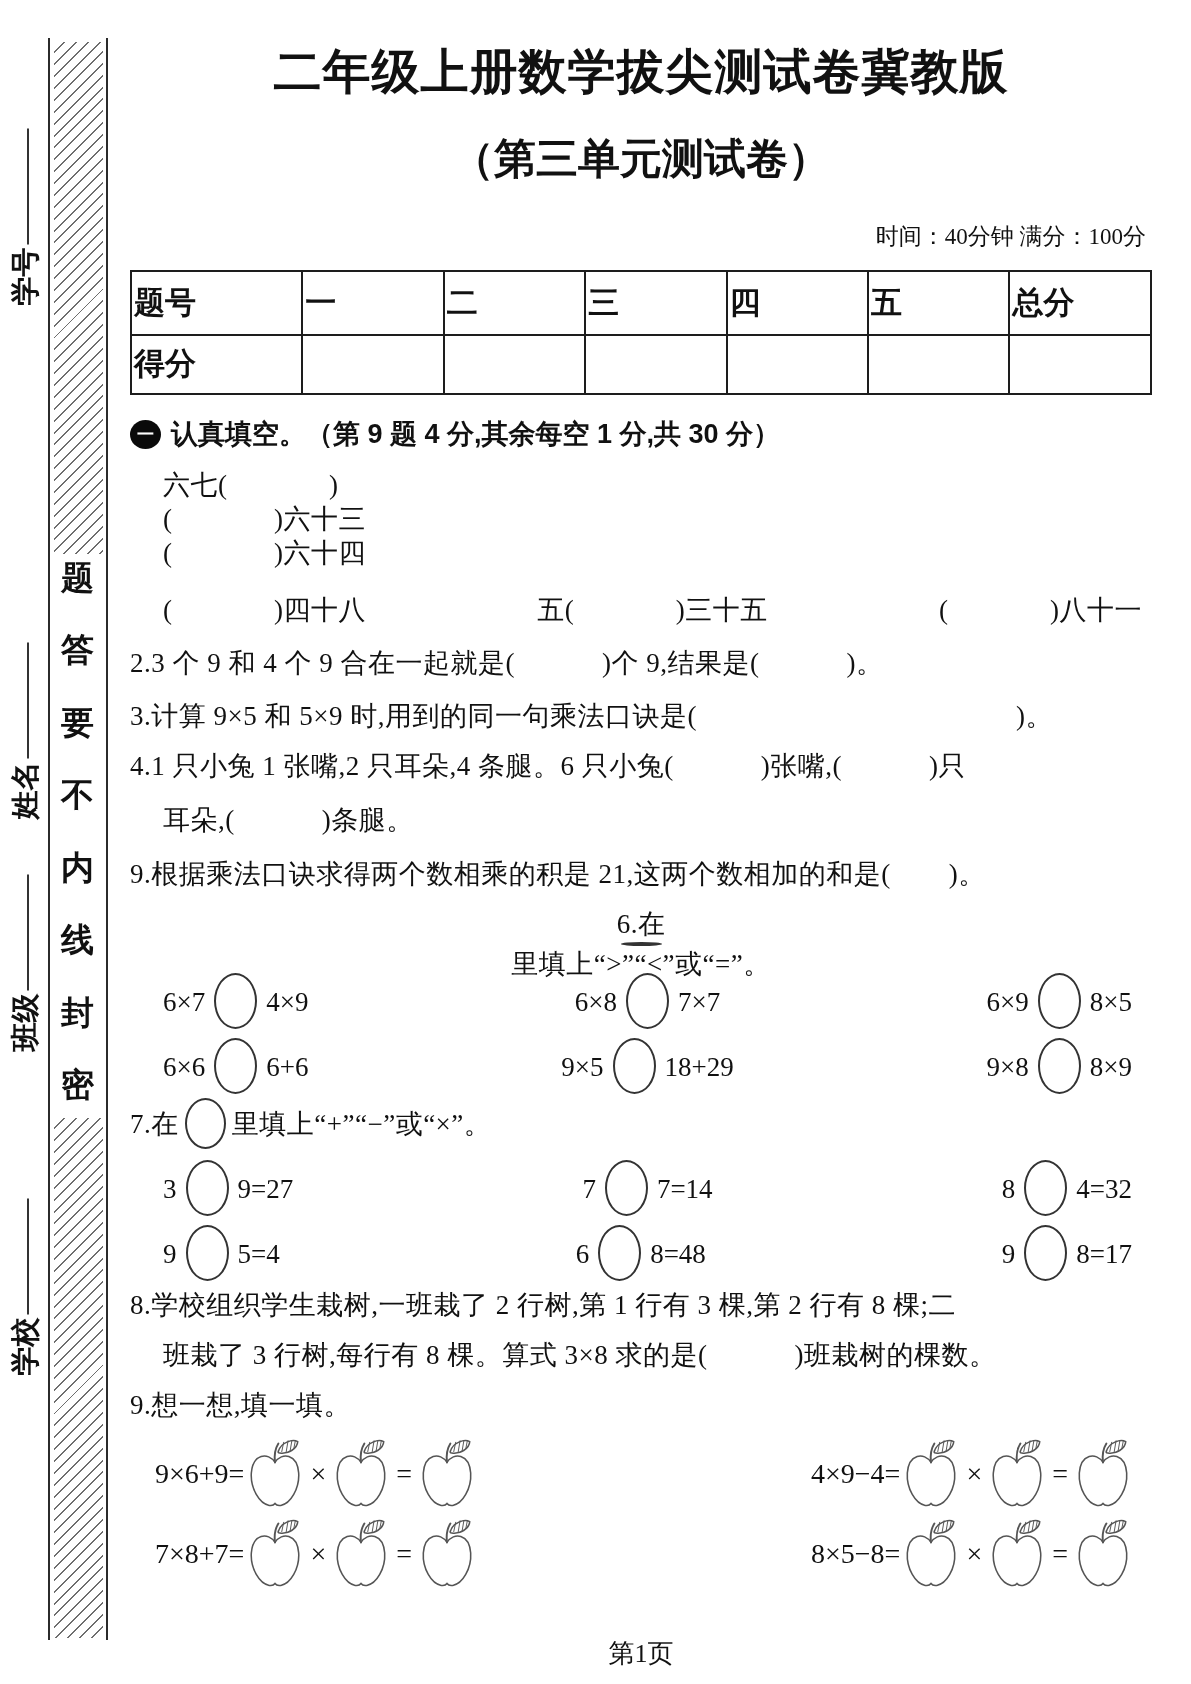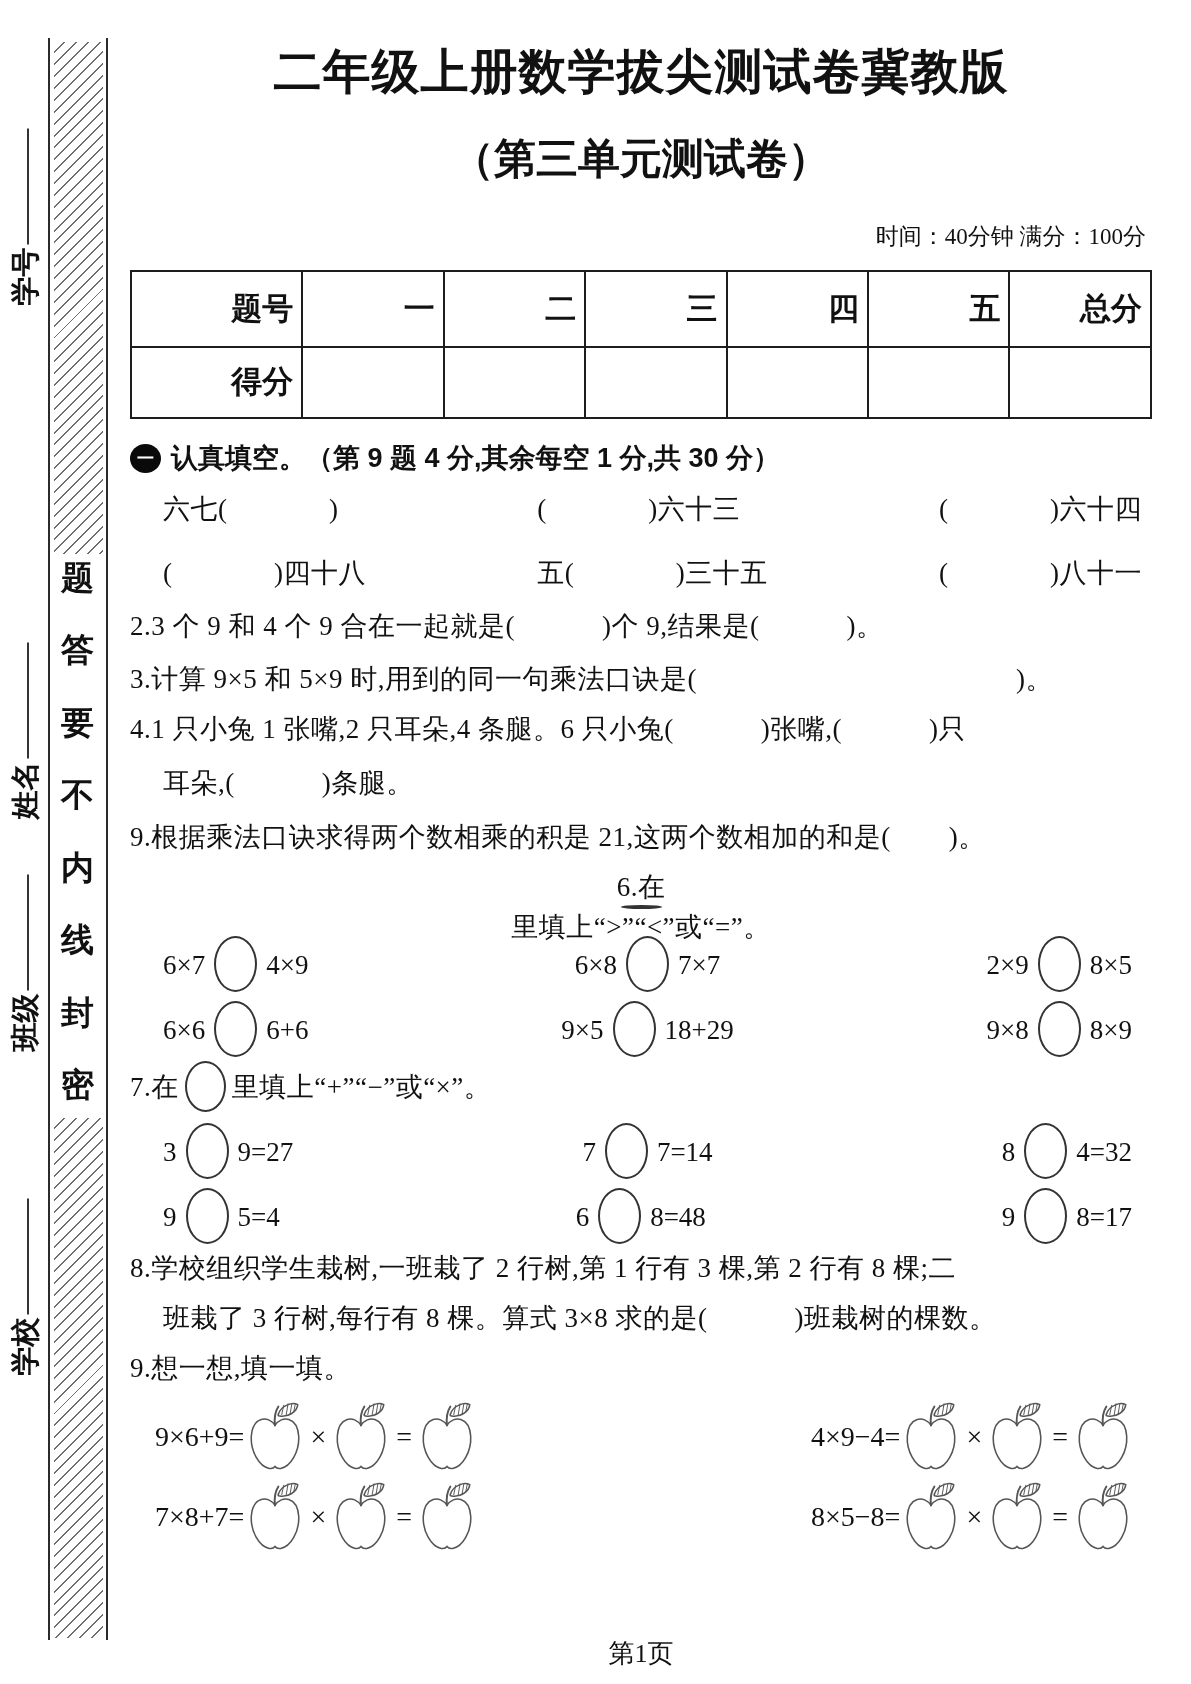--- a/index.html
+++ b/index.html
@@ -19,36 +19,36 @@
   .seal-field{position:absolute;left:26px;white-space:nowrap;
               transform:translate(-50%,-50%) rotate(-90deg);font-size:29px;font-weight:600;}
   .fill-line{display:inline-block;width:116px;border-bottom:2px solid #333;margin-left:3px;
              transform:translateY(-6px);}
   
   .content{position:absolute;left:130px;top:0;width:1022px;}
   .title{margin:42px 0 0;text-align:center;font-size:48px;line-height:1.25;font-weight:900;letter-spacing:1px;}
   .subtitle{margin:30px 0 0;text-align:center;font-size:42px;line-height:1.3;font-weight:700;}
   .time{margin:36px 6px 0 0;text-align:right;font-size:23px;line-height:28px;}
   table.score{width:100%;margin-top:19px;border-collapse:collapse;}
-  table.score th,table.score td{border:2px solid #1d1d1d;text-align:right;
-    font-size:31px;font-weight:700;padding:8px;}
+  table.score th,table.score td{border:2px solid #1d1d1d;text-align:left;
+    font-size:31px;font-weight:700;padding:2px;}
   table.score tr.hdr th{height:58px;}
   table.score tr.scr td{height:53px;}
   table.score .c0{width:15.5%;}
   table.score .cn{width:12.8%;}
   .sect{margin-top:22px;font-family:"Liberation Sans","DejaVu Sans",sans-serif;
         font-size:27px;font-weight:700;line-height:35px;display:flex;align-items:center;}
   .badge{display:inline-flex;align-items:center;justify-content:center;width:31px;height:29px;
          border-radius:50%;background:#0a0a0a;color:#fff;font-size:17px;font-weight:700;
          margin-right:10px;flex:0 0 auto;}
   .q{margin:0;font-size:27px;line-height:34px;white-space:pre;letter-spacing:.5px;}
   .cols{display:flex;justify-content:space-between;padding:0 10px 0 33px;}
   .cols span{white-space:pre;}
-  .mt16{margin-top:16px;}.mt18{margin-top:18px;}.mt19{margin-top:19px;}.mt20{margin-top:20px;}
-  .mt22{margin-top:16px;}.mt23{margin-top:30px;}.mt15{margin-top:15px;flex-direction:column;}.mt7{margin-top:7px;gap:36px;}
+  .mt16{margin-top:16px;flex-direction:column;}.mt18{margin-top:18px;}.mt19{margin-top:19px;}.mt20{margin-top:20px;}
+  .mt22{margin-top:16px;}.mt23{margin-top:23px;}.mt15{margin-top:15px;flex-direction:column;}.mt7{margin-top:7px;gap:36px;}
   .mt5{margin-top:5px;}.mt2{margin-top:2px;}.mt4{margin-top:4px;}.mt13{margin-top:13px;}
   .circle{display:inline-block;width:39px;height:52px;border:2px solid #333;border-radius:50%;
           vertical-align:middle;margin:0 9px;background:#fff;}
   .circle.small{width:37px;height:47px;margin:0 6px;}
   .cmp-row{display:flex;justify-content:space-between;padding:0 20px 0 33px;
            font-size:27px;line-height:60px;height:60px;}
   .cmp-cell span{vertical-align:middle;}
   .qhead{display:flex;align-items:center;font-size:27px;height:56px;white-space:pre;letter-spacing:.5px;}
   
   .eq-row{display:flex;justify-content:space-between;padding:0 18px 0 25px;height:78px;
@@ -154,21 +154,21 @@
     <p class="q mt20">9.根据乘法口诀求得两个数相乘的积是 21,这两个数相加的和是(        )。</p>
 
     <div class="qhead mt15">
       <span>6.在</span>
       <span class="circle small"></span>
       <span>里填上“&gt;”“&lt;”或“=”。</span>
     </div>
     <div class="cmp-row mt7">
       <span class="cmp-cell"><span>6×7</span><span class="circle"></span><span>4×9</span></span>
       <span class="cmp-cell"><span>6×8</span><span class="circle"></span><span>7×7</span></span>
-      <span class="cmp-cell"><span>2×9</span><span class="circle"></span><span>8×5</span></span>
+      <span class="cmp-cell"><span>6×9</span><span class="circle"></span><span>8×5</span></span>
     </div>
     <div class="cmp-row mt5">
       <span class="cmp-cell"><span>6×6</span><span class="circle"></span><span>6+6</span></span>
       <span class="cmp-cell"><span>9×5</span><span class="circle"></span><span>18+29</span></span>
       <span class="cmp-cell"><span>9×8</span><span class="circle"></span><span>8×9</span></span>
     </div>
 
     <div class="qhead mt2">
       <span>7.在</span>
       <span class="circle small"></span>

